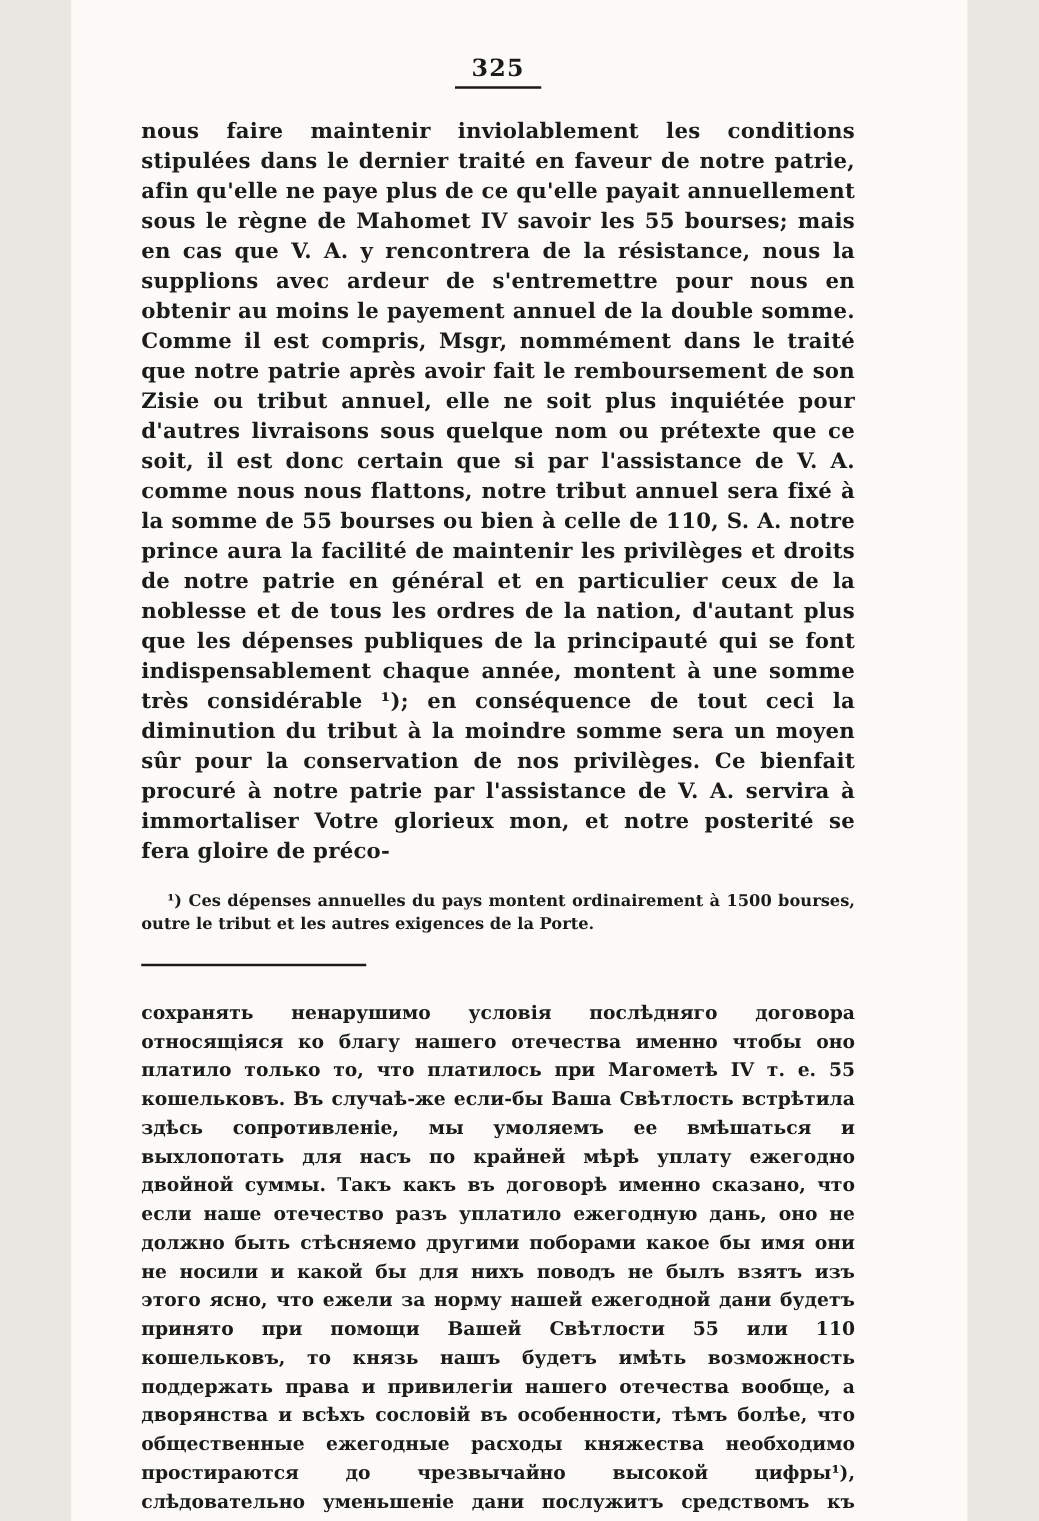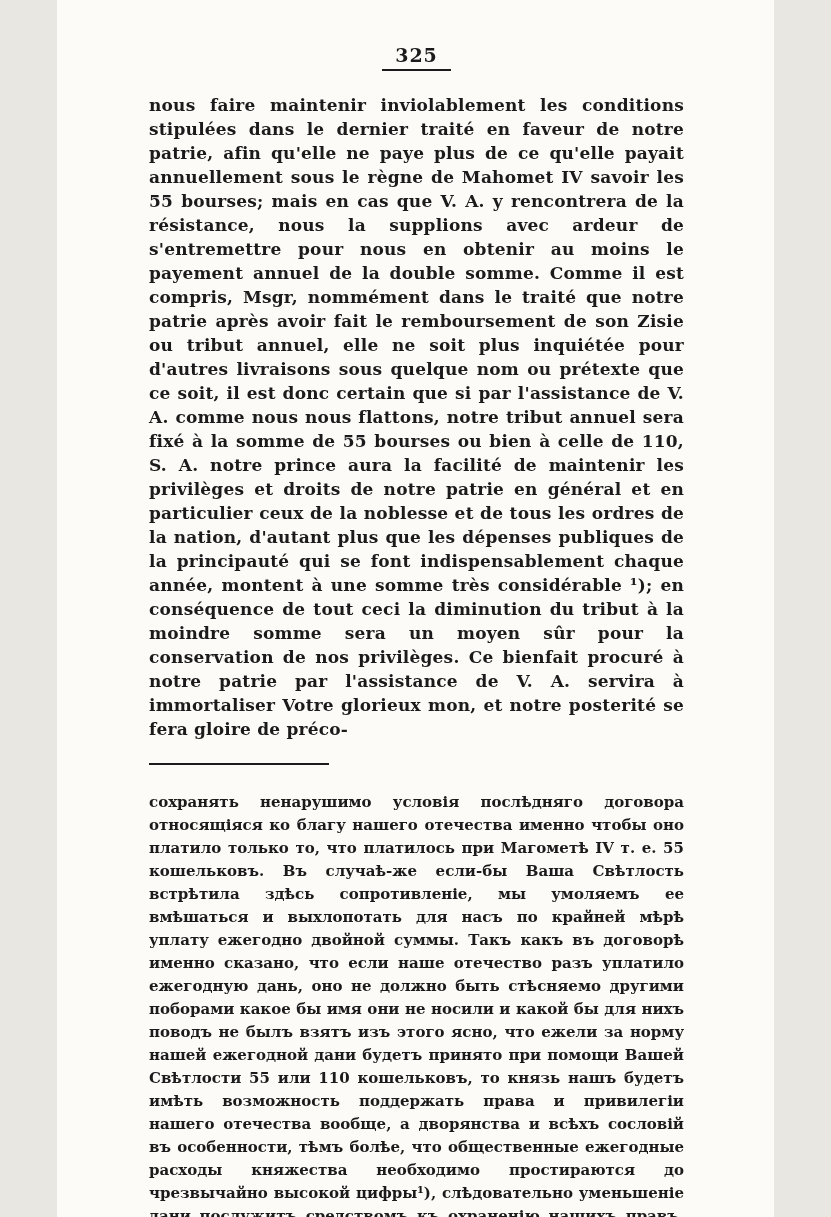--- a/index.html
+++ b/index.html
@@ -8,21 +8,21 @@
     background: #e9e7e2;
   }
   .page {
     position: relative;
     width: 717px;
     height: 1217px;
     margin: 0 auto;
     background: #fcfbf8;
     color: #1b1b1b;
     box-sizing: border-box;
-    padding: 44px 90px 0 92px;
+    padding: 44px 90px 0 56px;
     overflow: hidden;
     font-family: "DejaVu Serif", "Liberation Serif", serif;
   }
   .page-number-wrap {
     text-align: center;
     margin-bottom: 22px;
   }
   .page-number {
     display: inline-block;
     font-size: 19px;
@@ -67,18 +67,19 @@
 <body>
 
 <div class="page">
 
   <div class="page-number-wrap">
     <span class="page-number">325</span>
   </div>
 
   <p class="french-body">nous faire maintenir inviolablement les conditions stipulées dans le dernier traité en faveur de notre patrie, afin qu'elle ne paye plus de ce qu'elle payait annuellement sous le règne de Mahomet IV savoir les 55 bourses; mais en cas que V. A. y rencontrera de la résistance, nous la supplions avec ardeur de s'entremettre pour nous en obtenir au moins le payement annuel de la double somme. Comme il est compris, Msgr, nommément dans le traité que notre patrie après avoir fait le remboursement de son Zisie ou tribut annuel, elle ne soit plus inquiétée pour d'autres livraisons sous quelque nom ou prétexte que ce soit, il est donc certain que si par l'assistance de V. A. comme nous nous flattons, notre tribut annuel sera fixé à la somme de 55 bourses ou bien à celle de 110, S. A. notre prince aura la facilité de maintenir les privilèges et droits de notre patrie en général et en particulier ceux de la noblesse et de tous les ordres de la nation, d'autant plus que les dépenses publiques de la principauté qui se font indispensablement chaque année, montent à une somme très considérable ¹); en conséquence de tout ceci la diminution du tribut à la moindre somme sera un moyen sûr pour la conservation de nos privilèges. Ce bienfait procuré à notre patrie par l'assistance de V. A. servira à immortaliser Votre glorieux mon, et notre posterité se fera gloire de préco-</p>
 
+  <p class="french-footnote">¹) Ces dépenses annuelles du pays montent ordinairement à 1500 bourses, outre le tribut et les autres exigences de la Porte.</p>
 
   <div class="section-divider"></div>
 
   <p class="russian-body">сохранять ненарушимо условія послѣдняго договора относящіяся ко благу нашего отечества именно чтобы оно платило только то, что платилось при Магометѣ IV т. е. 55 кошельковъ. Въ случаѣ-же если-бы Ваша Свѣтлость встрѣтила здѣсь сопротивленіе, мы умоляемъ ее вмѣшаться и выхлопотать для насъ по крайней мѣрѣ уплату ежегодно двойной суммы. Такъ какъ въ договорѣ именно сказано, что если наше отечество разъ уплатило ежегодную дань, оно не должно быть стѣсняемо другими поборами какое бы имя они не носили и какой бы для нихъ поводъ не былъ взятъ изъ этого ясно, что ежели за норму нашей ежегодной дани будетъ принято при помощи Вашей Свѣтлости 55 или 110 кошельковъ, то князь нашъ будетъ имѣть возможность поддержать права и привилегіи нашего отечества вообще, а дворянства и всѣхъ сословій въ особенности, тѣмъ болѣе, что общественные ежегодные расходы княжества необходимо простираются до чрезвычайно высокой цифры¹), слѣдовательно уменьшеніе дани послужитъ средствомъ къ охраненію нашихъ правъ. Это благодѣяніе, доставленное нашему отечеству помощію Вашей Свѣтлости послужитъ къ тому, чтобы увѣковѣчить славное имя ваше и наше потомство не преминетъ восхвалять ваше великодушіе пользуясь плодами онаго.</p>
 
 </div>
 
 </body></html>

